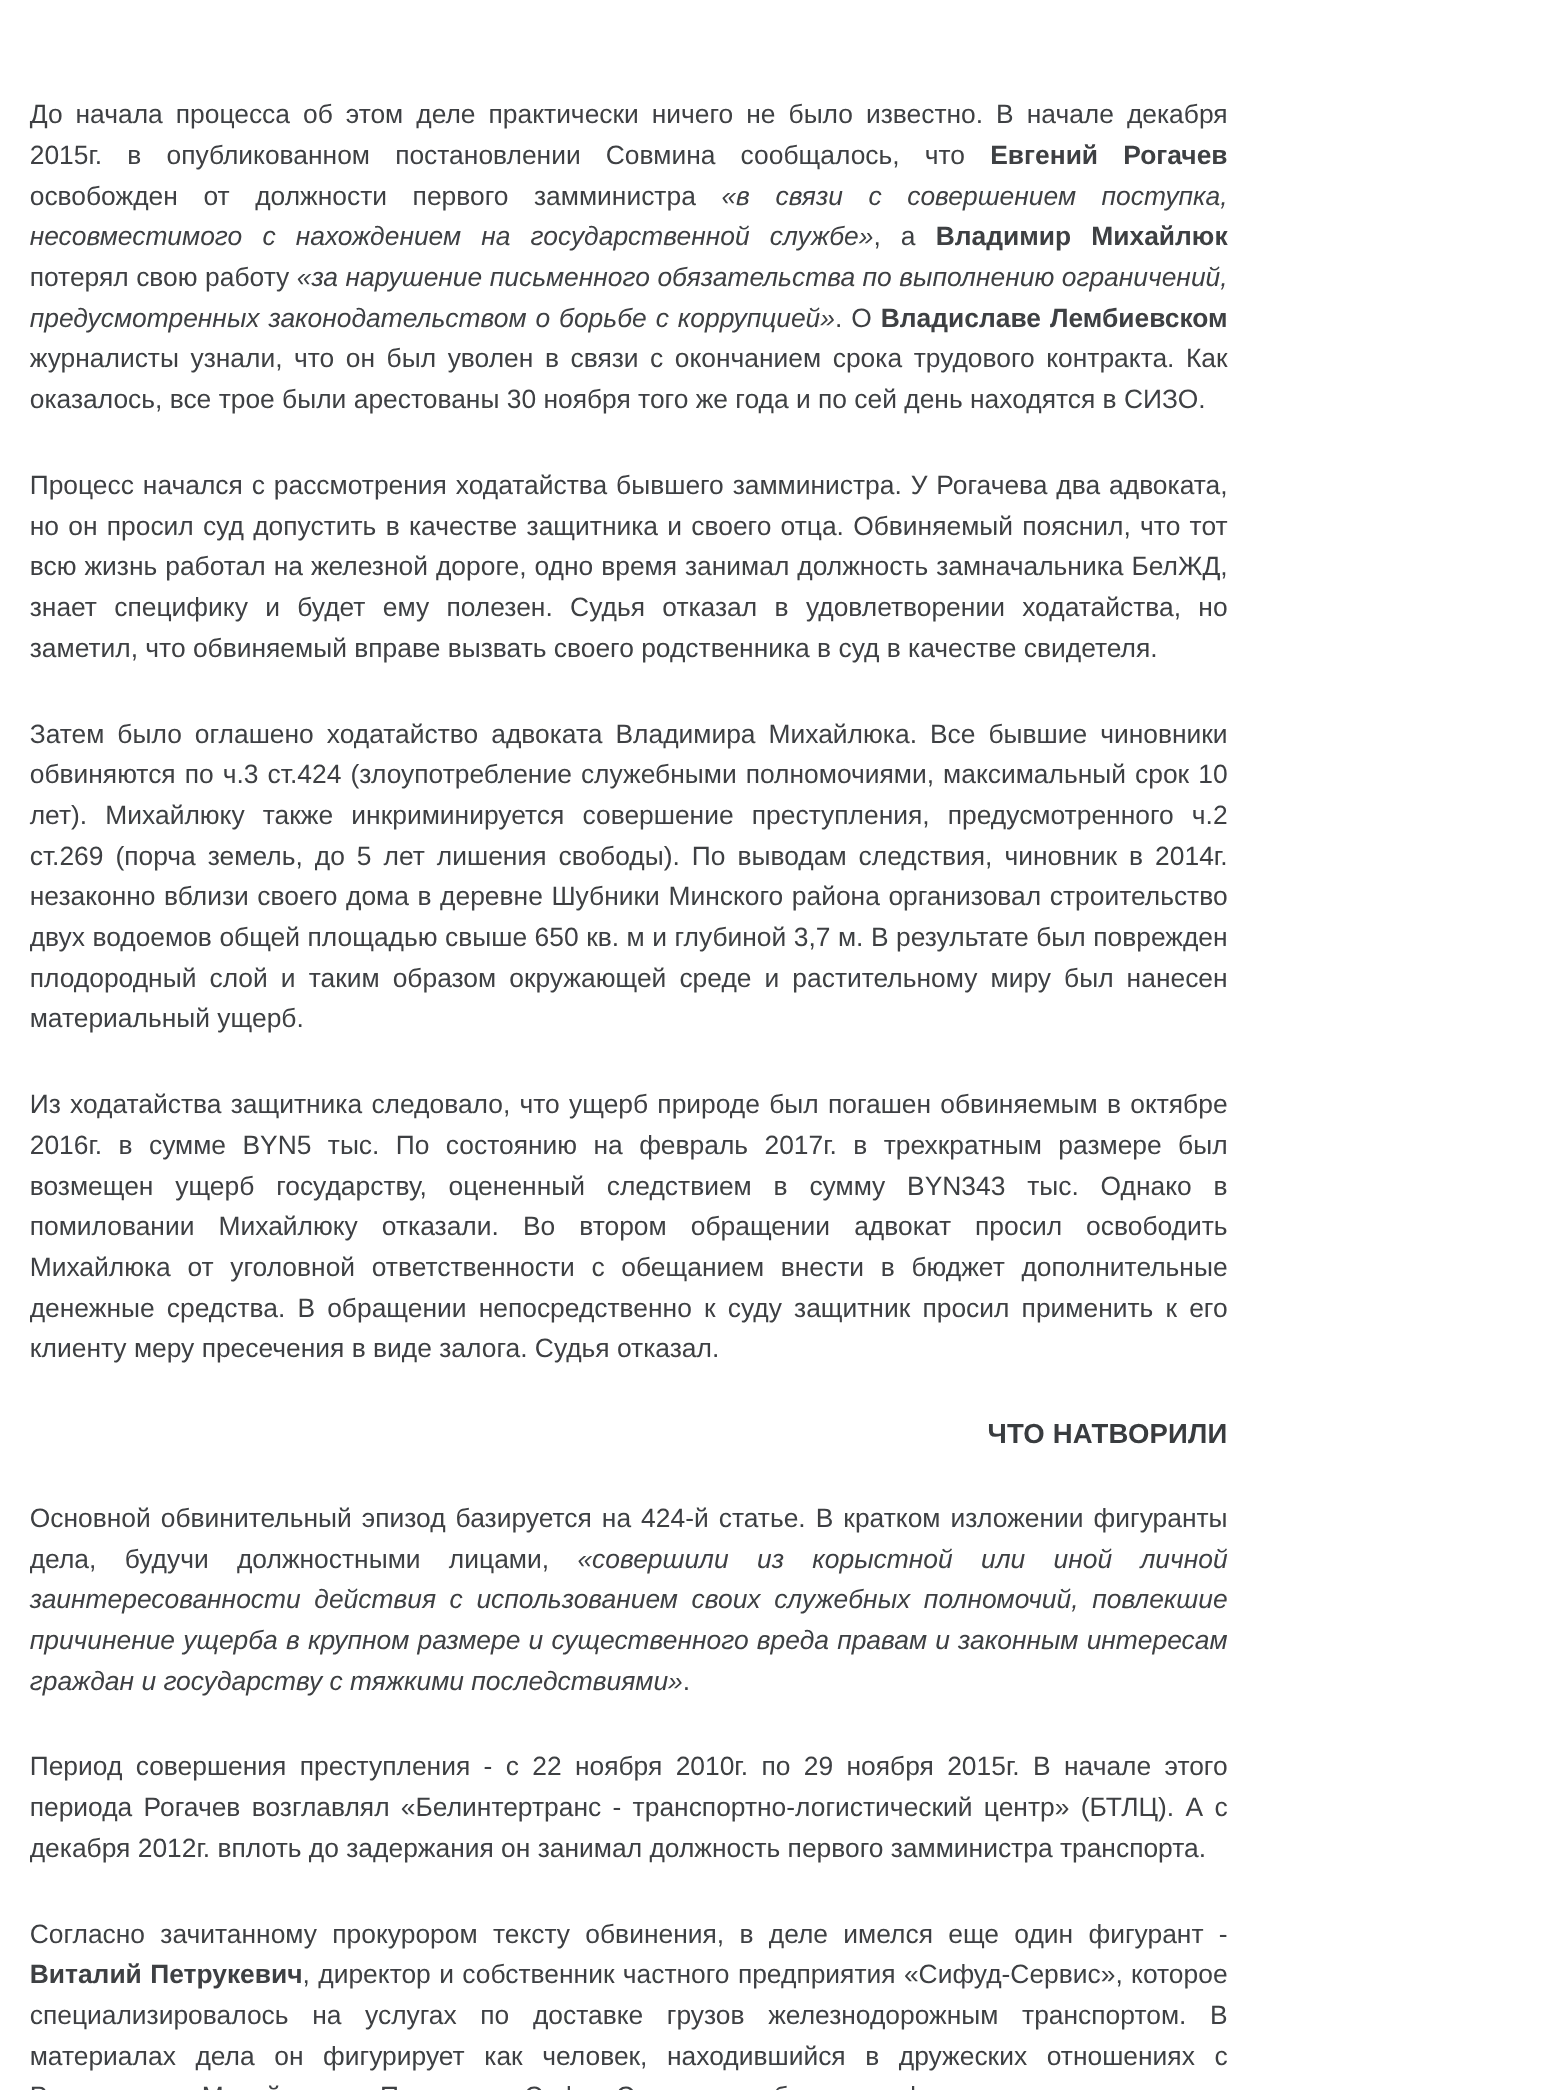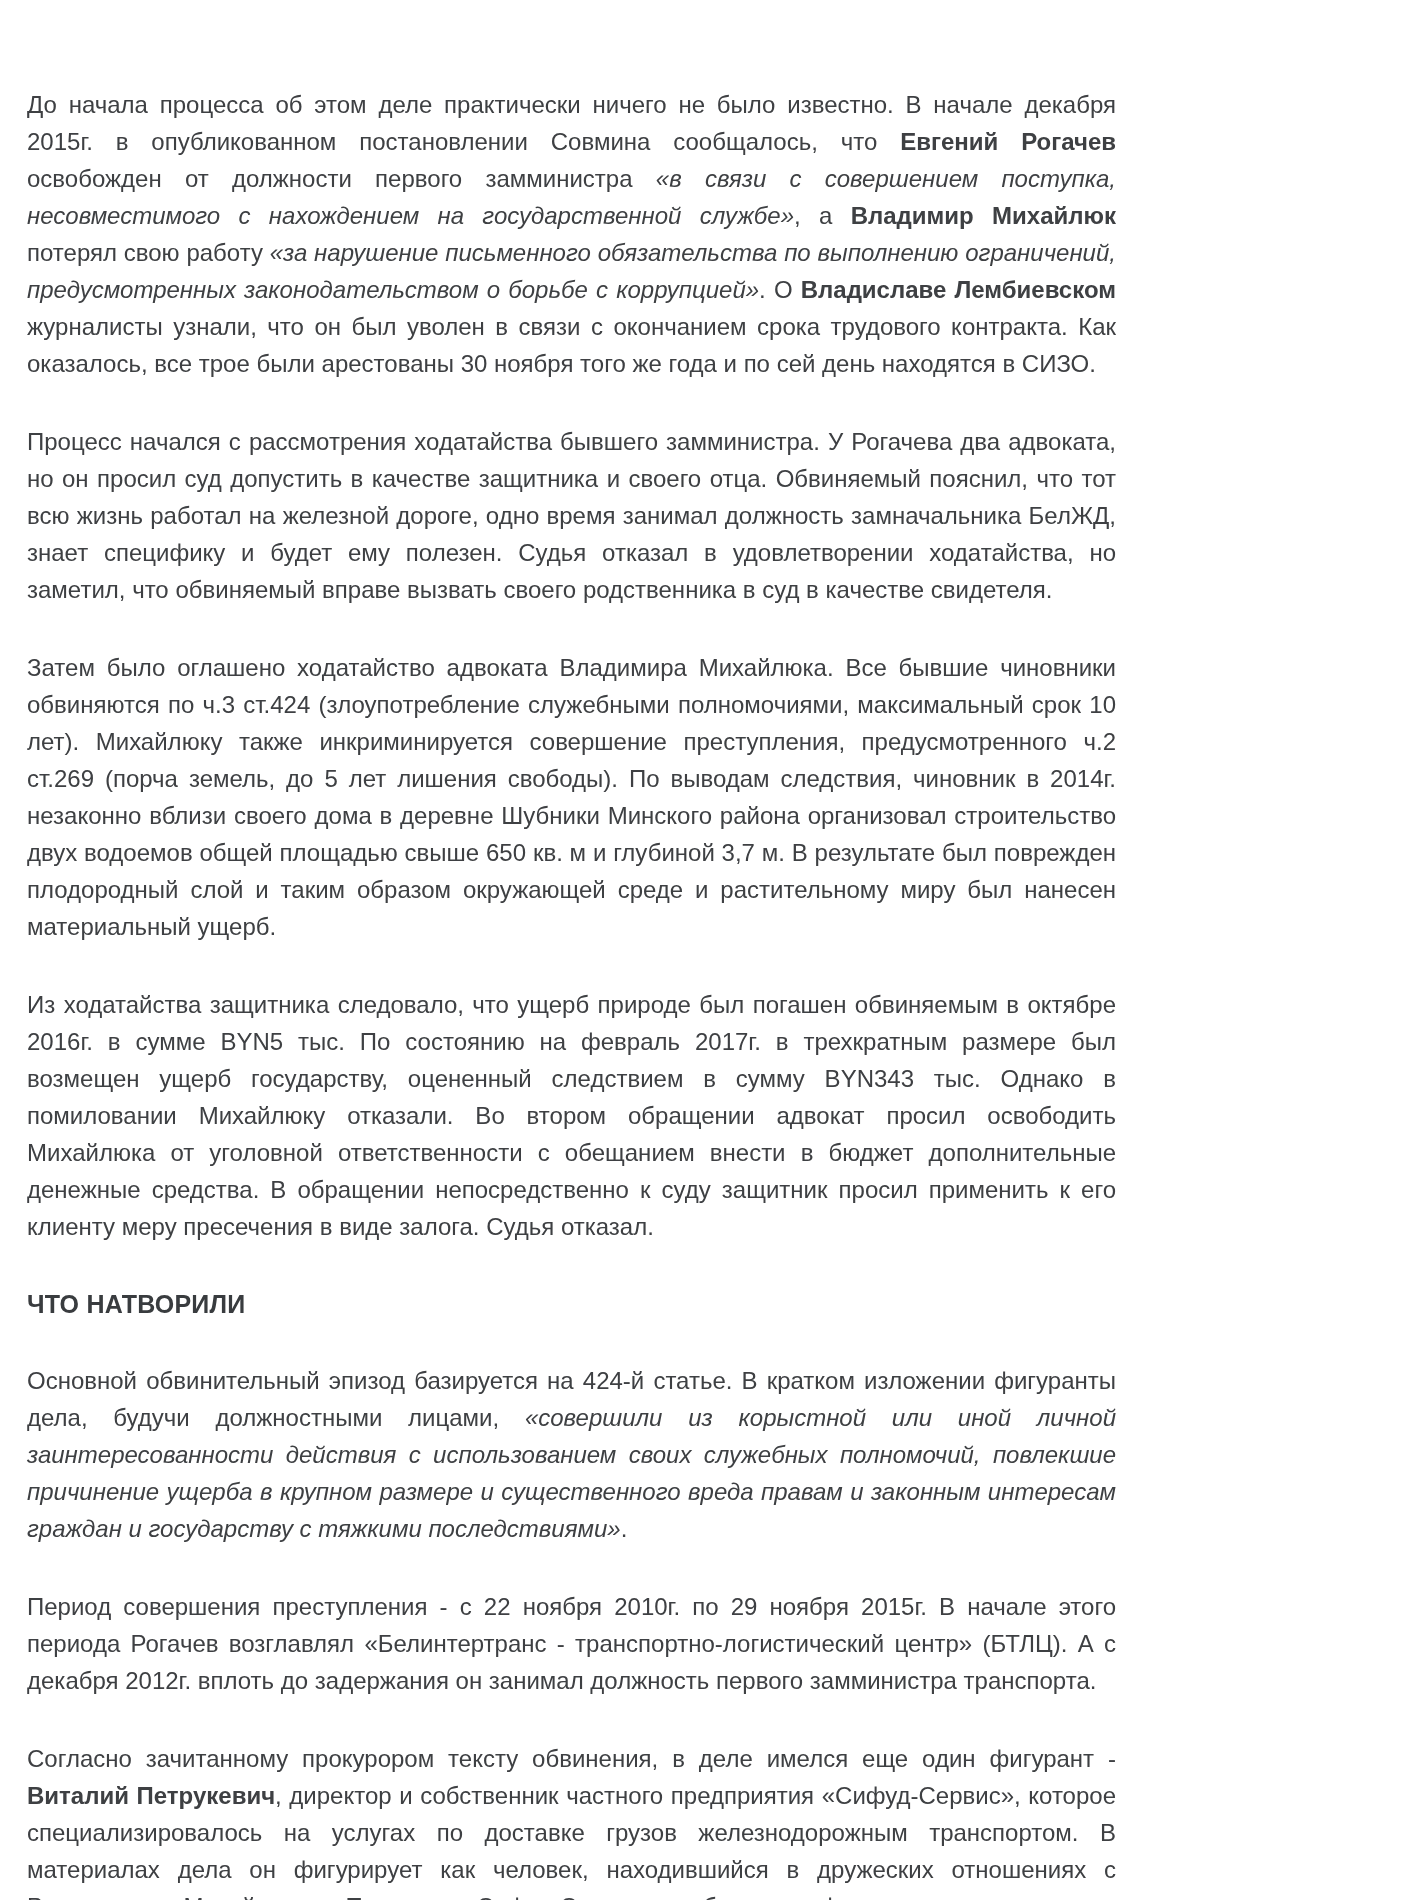--- a/index.html
+++ b/index.html
@@ -26,21 +26,21 @@
   .article p:last-child {
     margin-bottom: 0;
   }
   .article h2 {
     margin: 0 0 39px 0;
     font-size: 25px;
     line-height: 37px;
     font-weight: 700;
     color: #393c3f;
     letter-spacing: 0.2px;
-    text-align: left;
+    text-align: right;
   }
   .b { font-weight: 700; }
   .i { font-style: italic; }
 </style>
 </head>
 <body>
 
 <div class="page" style="background: rgb(255, 255, 255); color: rgb(62, 64, 67);">
   <article class="article">
 

